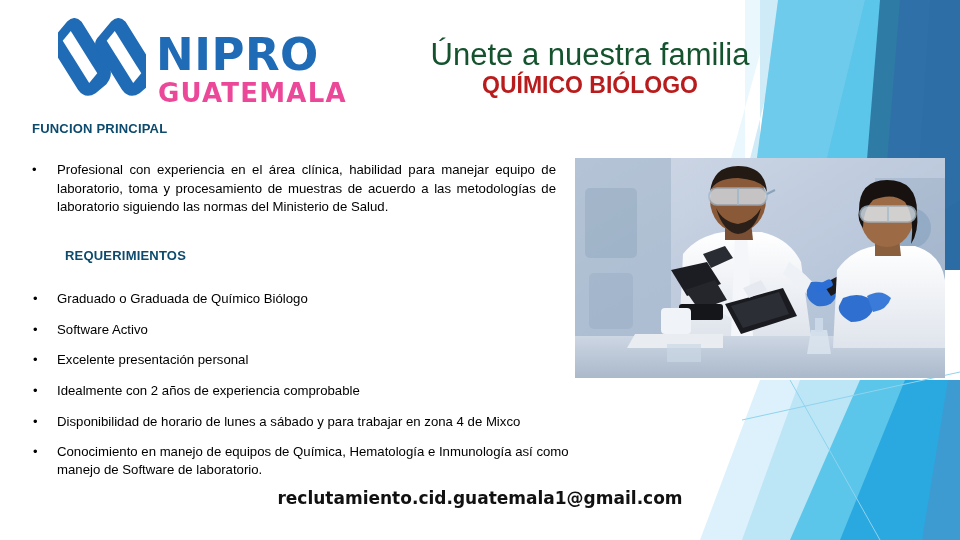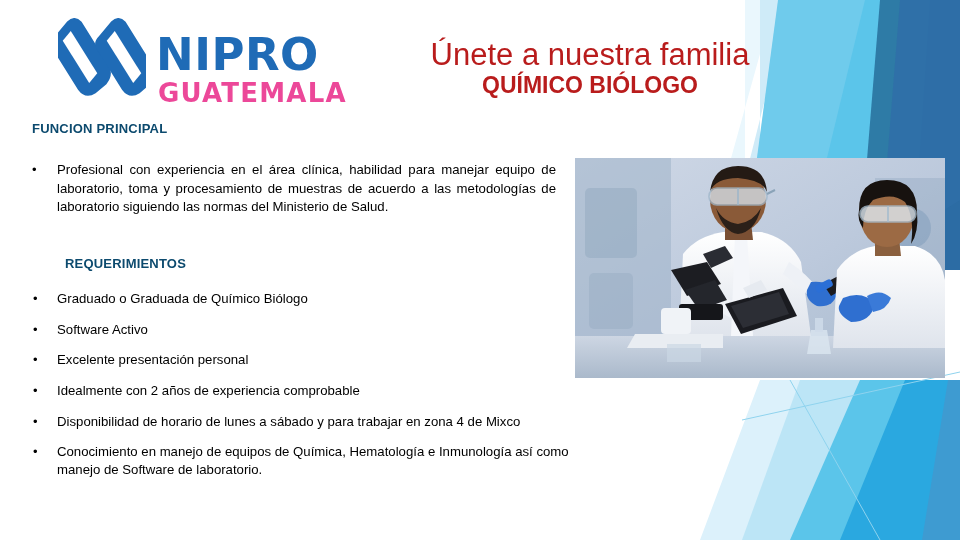--- a/index.html
+++ b/index.html
@@ -70,42 +70,42 @@
     position: absolute;
     left: 330px;
     top: 38px;
     width: 520px;
     text-align: center;
   }
   #title-main {
     font-size: 31px;
     font-weight: normal;
     line-height: 1.08;
-    color: #b91c1c;
+    color: #14532d;
     white-space: nowrap;
   }
   #title-sub {
     font-size: 23px;
     font-weight: bold;
     line-height: 1.12;
     margin-top: 2px;
     color: #b91c1c;
     white-space: nowrap;
   }
 
   
   .section-head {
     position: absolute;
     font-size: 13px;
     font-weight: bold;
     letter-spacing: 0.2px;
     color: #0c4a6e;
   }
   #head-funcion { left: 32px; top: 121px; }
-  #head-requerimientos { left: 32px; top: 256px; padding-left: 33px; }
+  #head-requerimientos { left: 32px; top: 248px; padding-left: 33px; }
 
   #funcion-bullet {
     position: absolute;
     left: 32px;
     top: 161px;
     width: 524px;
     font-size: 13.2px;
     line-height: 1.42;
     text-align: justify;
   }
@@ -352,15 +352,16 @@
 
       <g>
         <path d="M236 172 L252 172 L256 196 L232 196 Z" fill="#dbe6f0" opacity="0.8"></path>
         <rect x="240" y="160" width="8" height="14" fill="#cfdcea" opacity="0.85"></rect>
         <path d="M92 186 L126 186 L126 204 L92 204 Z" fill="#cbd7e4" opacity="0.7"></path>
       </g>
     </svg>
   </div>
 
   <div id="footer">
+    <div id="footer-line2">reclutamiento.cid.guatemala1@gmail.com</div>
   </div>
 
 </div>
 
 </body></html>

